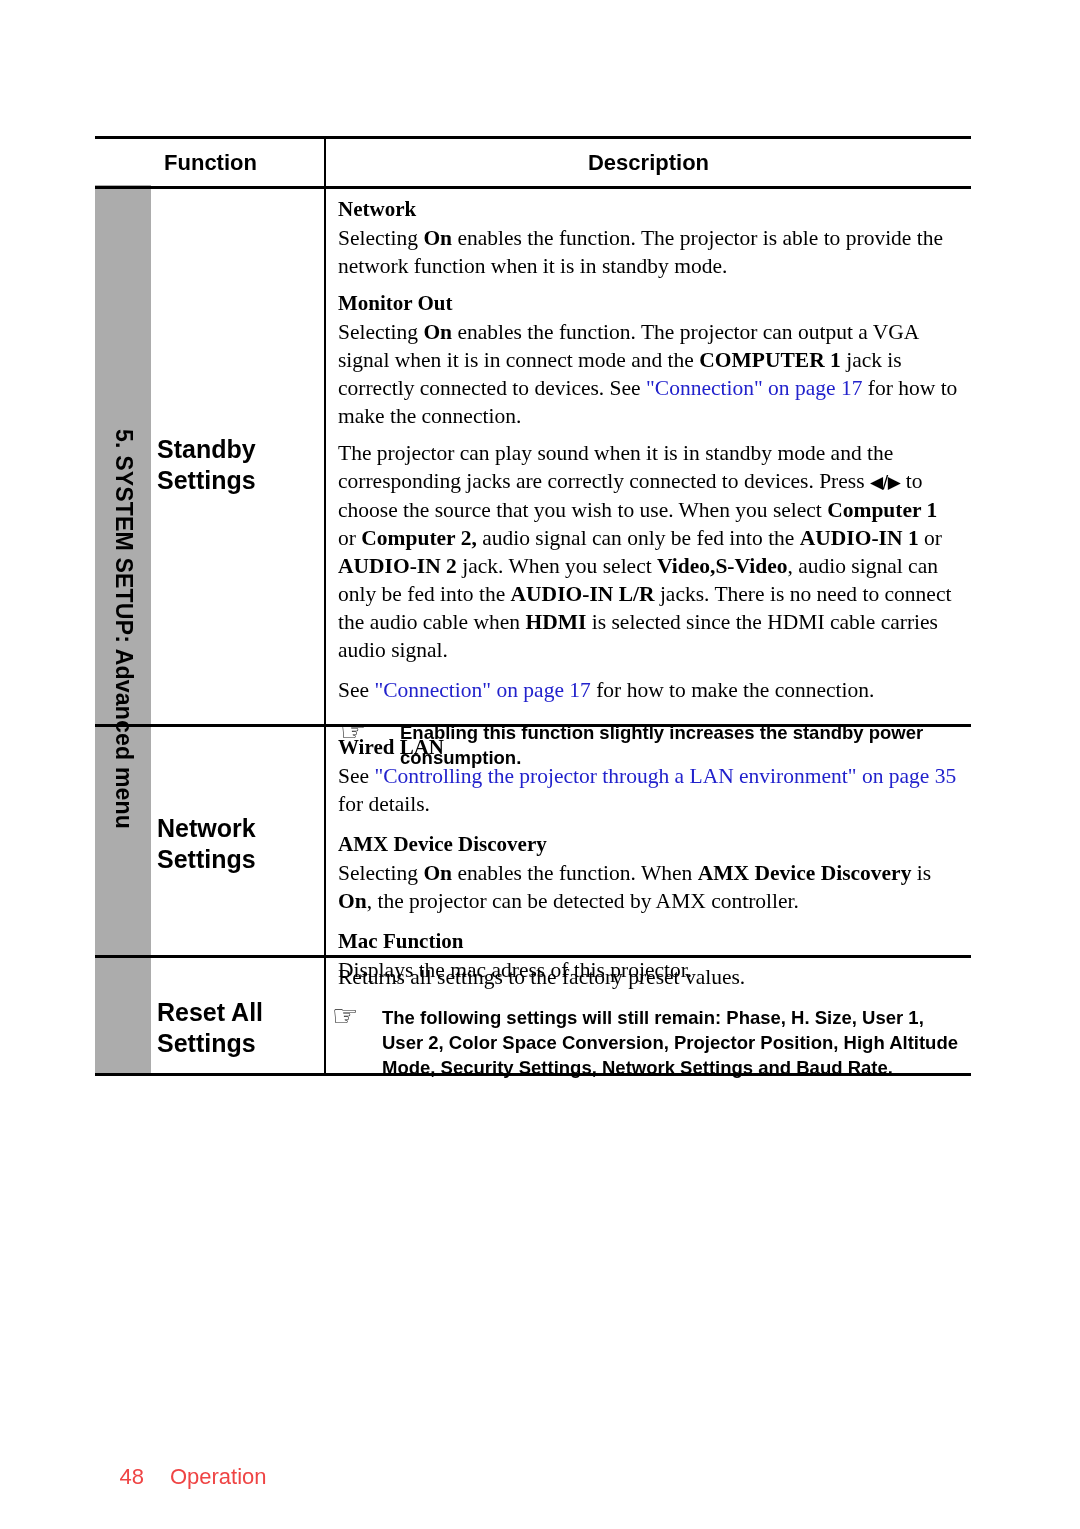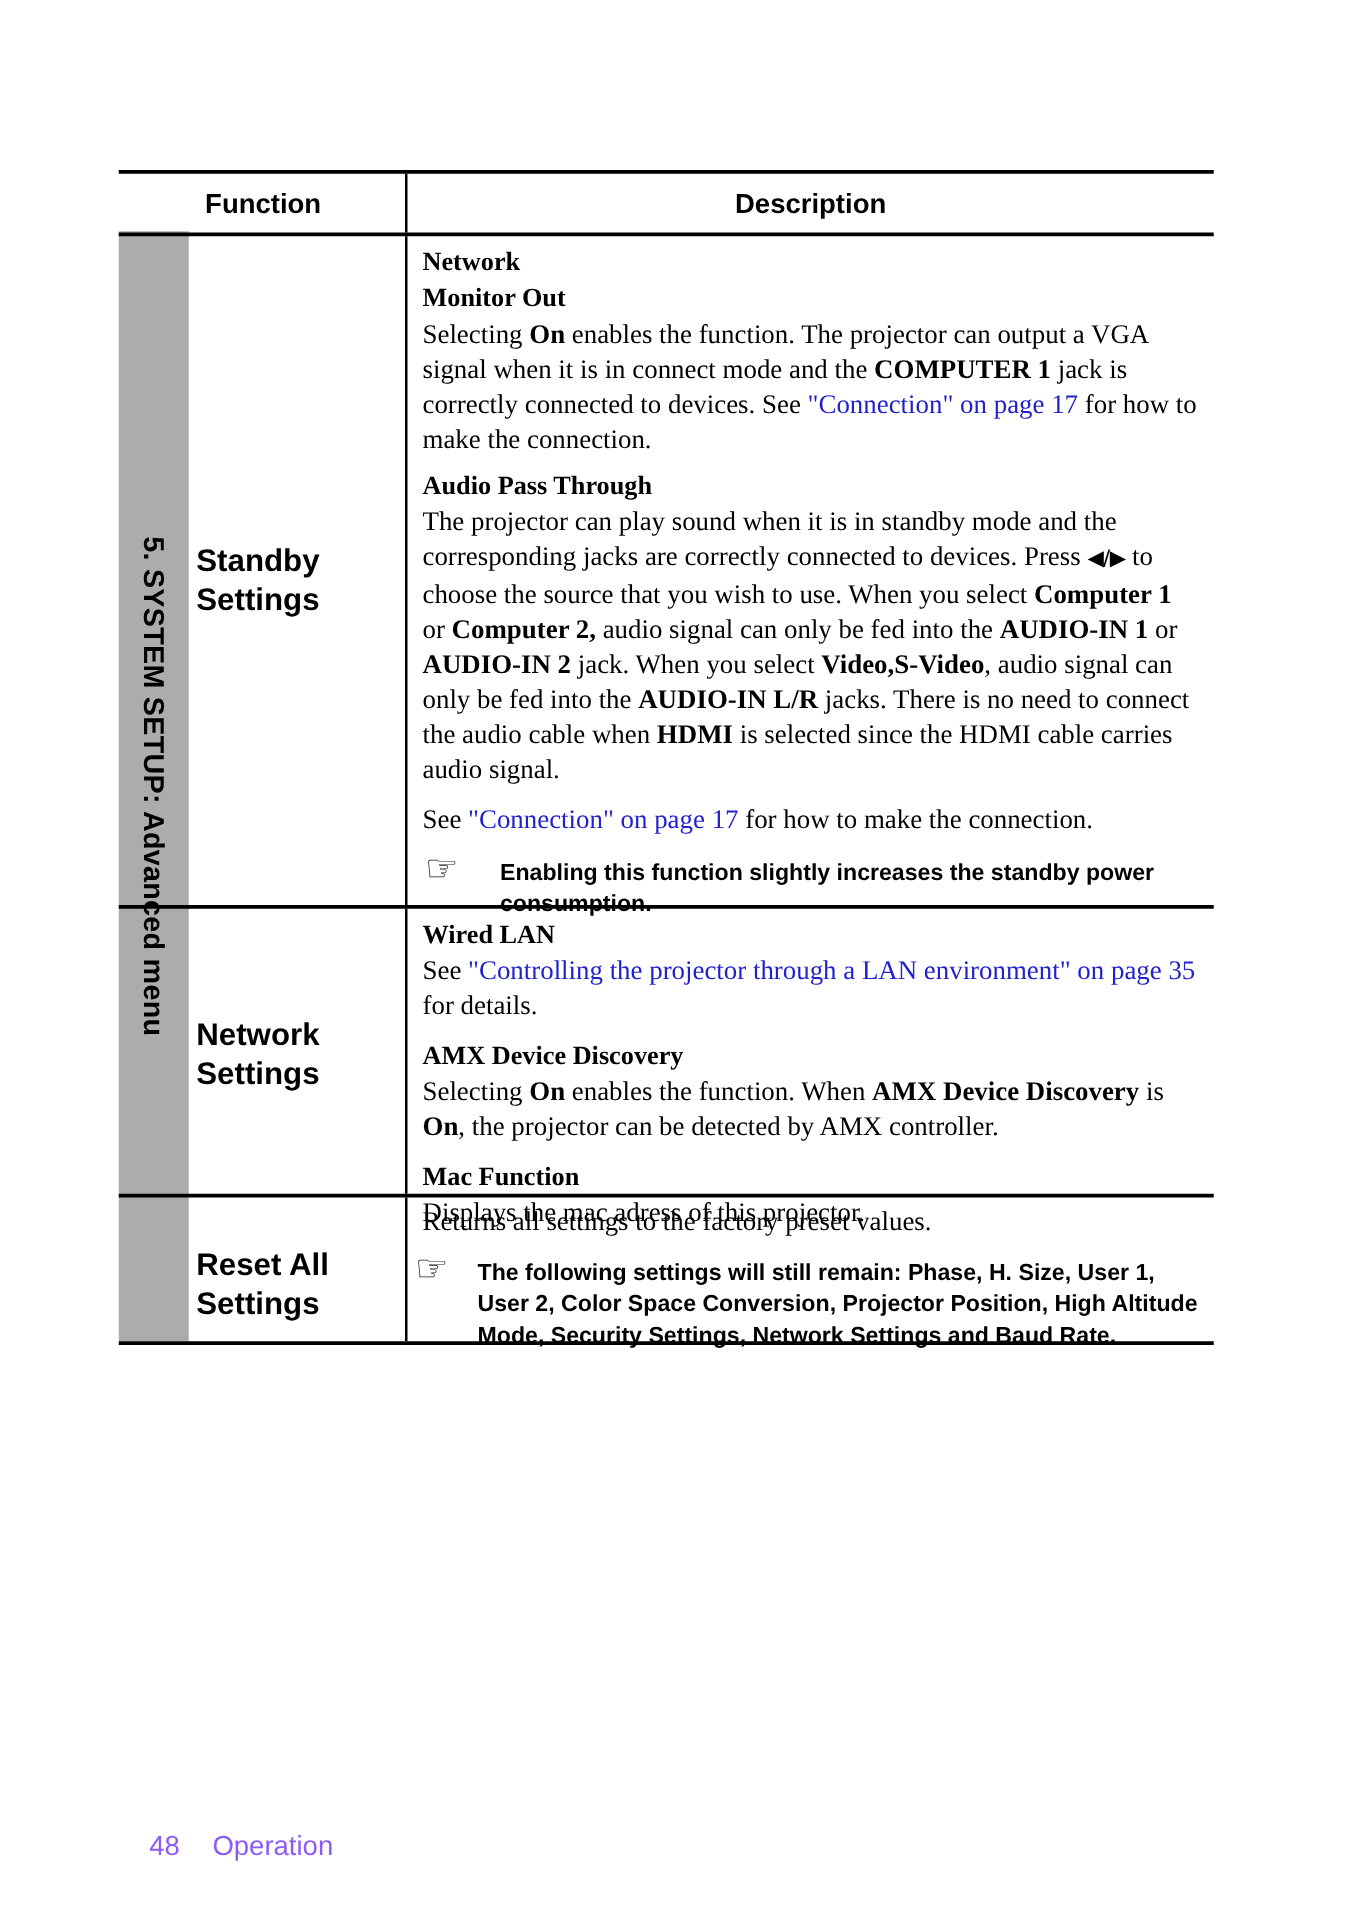--- a/index.html
+++ b/index.html
@@ -154,21 +154,21 @@
   }
   .note.tight-indent .hand { left: -6px; }
 
   
   #footer {
     position: absolute;
     left: 95px;
     top: 1438px;
     font-family: "Liberation Sans", sans-serif;
     font-size: 22px;
-    color: #8b5cf6;
+    color: #ef4444;
     white-space: pre;
   }
   #footer .pg { margin-right: 26px; }
 </style>
 </head>
 <body>
 
 <div id="page">
 
   <div id="side-tab">
@@ -191,25 +191,25 @@
 
     <div class="row" style="top:53px; height:535px;">
       <div class="fn-cell" style="top:245px;">
         <div>Standby</div>
         <div>Settings</div>
       </div>
 
       <div class="desc-cell" style="top:6px;">
 
         <div class="sub">Network</div>
+        <p class="para"><span>Selecting </span><b>On</b><span> enables the function. The projector is able to provide the network function when it is in standby mode.</span></p>
 
         <div class="sub">Monitor Out</div>
         <p class="para"><span>Selecting </span><b>On</b><span> enables the function. The projector can output a VGA signal when it is in connect mode and the </span><b>COMPUTER 1</b><span> jack is correctly connected to devices. See </span><span class="link">"Connection" on page 17</span><span> for how to make the connection.</span></p>
 
-        <div class="sub">Audio Pass Through</div>
         <p class="para"><span>The projector can play sound when it is in standby mode and the corresponding jacks are correctly connected to devices. Press </span><span class="arrows">◀/▶</span><span> to choose the source that you wish to use. When you select </span><b>Computer 1</b><span> or </span><b>Computer 2,</b><span> audio signal can only be fed into the </span><b>AUDIO-IN 1</b><span> or </span><b>AUDIO-IN 2</b><span> jack. When you select </span><b>Video,S-Video</b><span>, audio signal can only be fed into the </span><b>AUDIO-IN L/R</b><span> jacks. There is no need to connect the audio cable when </span><b>HDMI</b><span> is selected since the HDMI cable carries audio signal.</span></p>
 
         <p class="para" style="margin-top:12px; margin-bottom:16px;"><span>See </span><span class="link">"Connection" on page 17</span><span> for how to make the connection.</span></p>
 
         <div class="note">
           <span class="hand">☞</span>
           <span>Enabling this function slightly increases the standby power consumption.</span>
         </div>
 
       </div>

